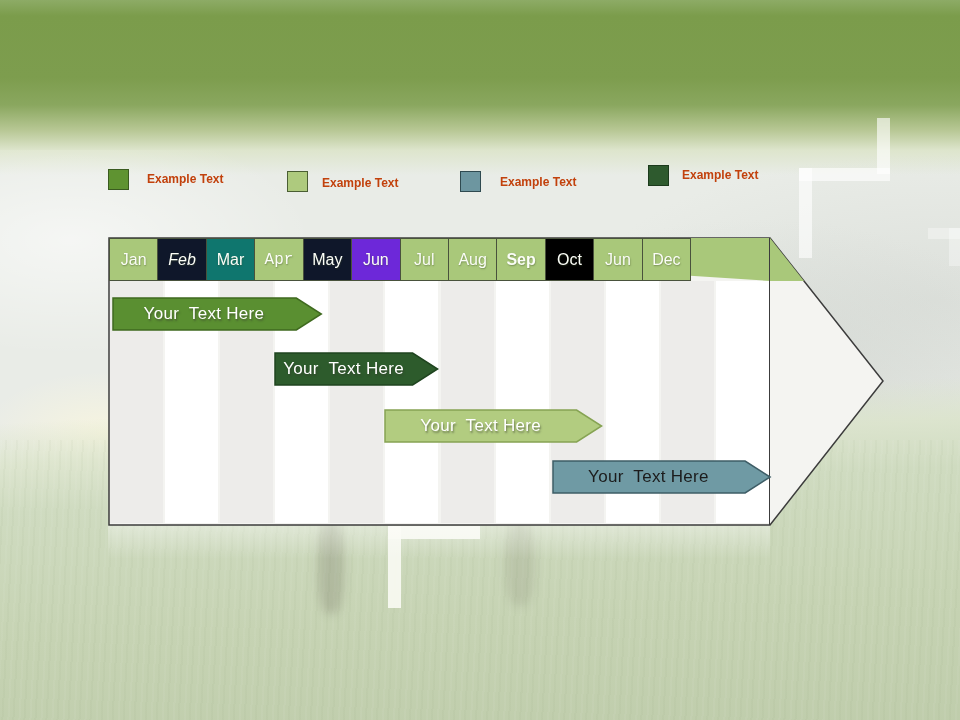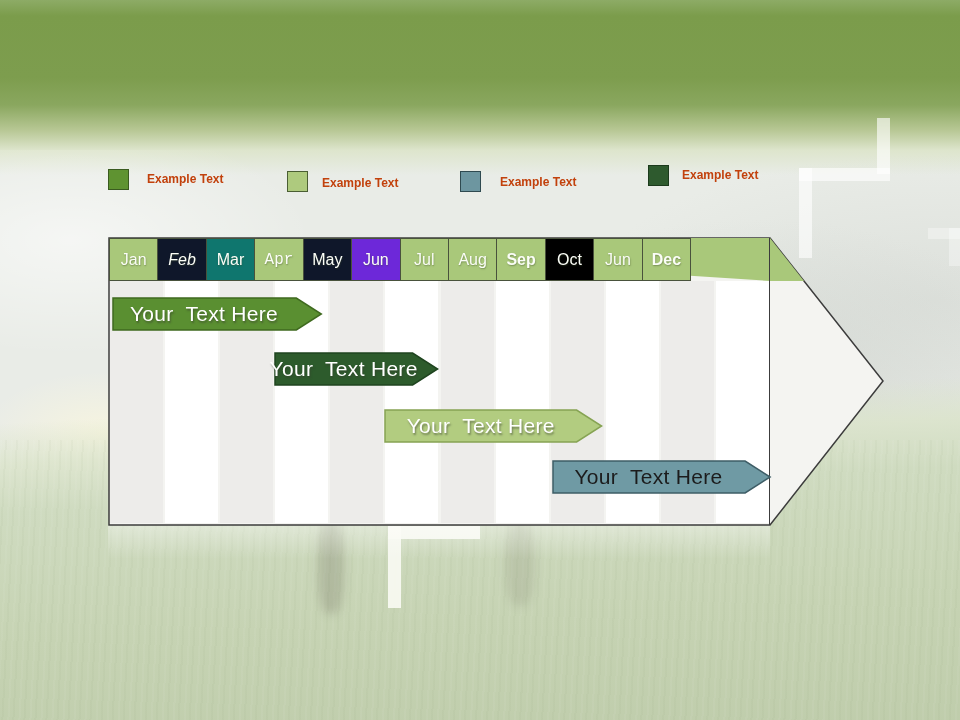--- a/index.html
+++ b/index.html
@@ -49,21 +49,21 @@
   .tl{left:108px;top:237px;width:776px;height:289px;}
   .tl svg{position:absolute;left:0;top:0;}
   .tl-months{position:absolute;left:1px;top:1px;width:582px;height:43px;display:flex;}
   .tl-month{flex:1;display:flex;align-items:center;justify-content:center;
     box-sizing:border-box;border:1px solid #49523c;border-left:none;
     color:#fbfdf7;font-size:16px;text-shadow:0.5px 1px 1.5px rgba(60,75,40,0.45);}
   .tl-month:first-child{border-left:1px solid #49523c;}
   .stripe{position:absolute;top:44px;height:242px;}
   .bar{position:absolute;}
   .bar-label{position:absolute;top:0;display:flex;align-items:center;justify-content:center;
-    font-size:21px;letter-spacing:.3px;white-space:pre;}
+    font-size:17px;letter-spacing:.3px;white-space:pre;}
   .bar-label.lite{text-shadow:1px 1.5px 2px rgba(55,60,45,0.55);}
 </style>
 </head>
 <body>
 
 <div class="slide">
 
   <div class="abs bg-topband"></div>
   <div class="abs bg-clouds"></div>
   <div class="abs bg-glow"></div>
@@ -118,21 +118,21 @@
         <div class="tl-month" style="background: #0f172a; font-style: italic;">Feb</div>
         <div class="tl-month" style="background: #0f766e;">Mar</div>
         <div class="tl-month" style="background: rgb(169, 200, 122); font-family: Liberation Mono, monospace;">Apr</div>
         <div class="tl-month" style="background: #0f172a;">May</div>
         <div class="tl-month" style="background: #6d28d9;">Jun</div>
         <div class="tl-month" style="background: rgb(169, 200, 122);">Jul</div>
         <div class="tl-month" style="background: rgb(169, 200, 122);">Aug</div>
         <div class="tl-month" style="background: rgb(169, 200, 122); font-weight: bold;">Sep</div>
         <div class="tl-month" style="background: #000000;">Oct</div>
         <div class="tl-month" style="background: rgb(169, 200, 122);">Jun</div>
-        <div class="tl-month" style="background: rgb(169, 200, 122); font-weight: bold;">Dec</div>
+        <div class="tl-month" style="background: rgb(169, 200, 122);">Dec</div>
       </div>
     <div id="tl-bars">
         <div class="bar" style="left: 3.8px; top: 60px; width: 211.3px; height: 34px;">
           <svg width="211" height="34">
             <polygon points="1,1 184.3,1 209.3,17 184.3,33 1,33" fill="#5a8f31" stroke="#3f6a1f" stroke-width="1.5"></polygon>
           </svg>
           <span class="bar-label lite" style="left: 0px; width: 184.3px; height: 34px; color: rgb(255, 255, 255);">Your  Text Here</span>
         </div>
         <div class="bar" style="left: 166.3px; top: 115px; width: 165.6px; height: 34px;">
           <svg width="166" height="34">

